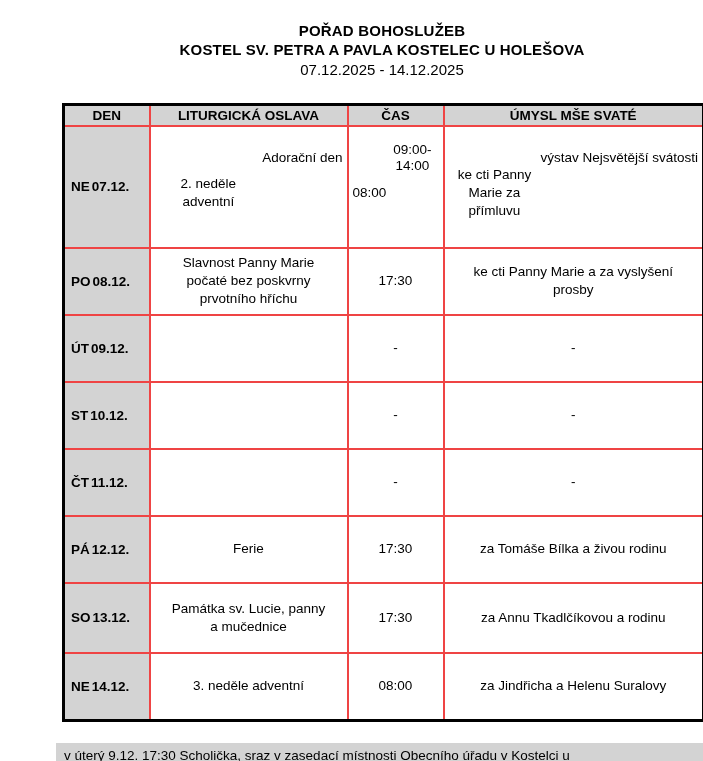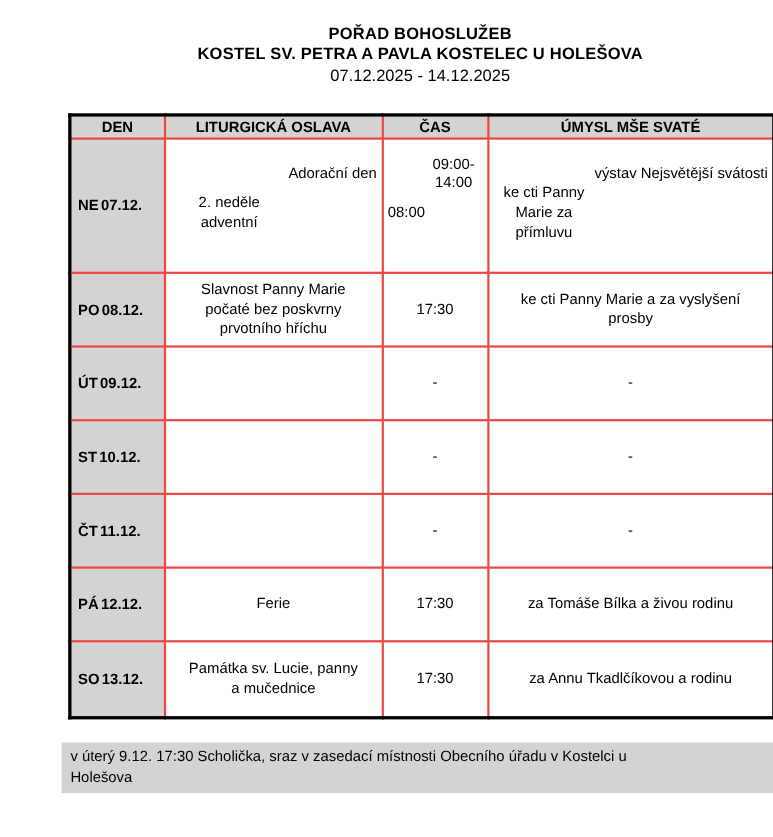--- a/index.html
+++ b/index.html
@@ -192,20 +192,28 @@
       <tr class="r-so">
         <td class="day">
           <span>SO</span><span class="date">13.12.</span>
         </td>
         <td class="c">Památka sv. Lucie, panny
 a mučednice</td>
         <td class="c">17:30</td>
         <td class="c">za Annu Tkadlčíkovou a rodinu</td>
       </tr>
 
+      <tr class="r-last">
+        <td class="day">
+          <span>NE</span><span class="date">14.12.</span>
+        </td>
+        <td class="c">3. neděle adventní</td>
+        <td class="c">08:00</td>
+        <td class="c">za Jindřicha a Helenu Suralovy</td>
+      </tr>
 
     </tbody>
   </table>
 
   <div class="note">v úterý 9.12. 17:30 Scholička, sraz v zasedací místnosti Obecního úřadu v Kostelci u
 Holešova</div>
 
 </div>
 
 </body></html>

